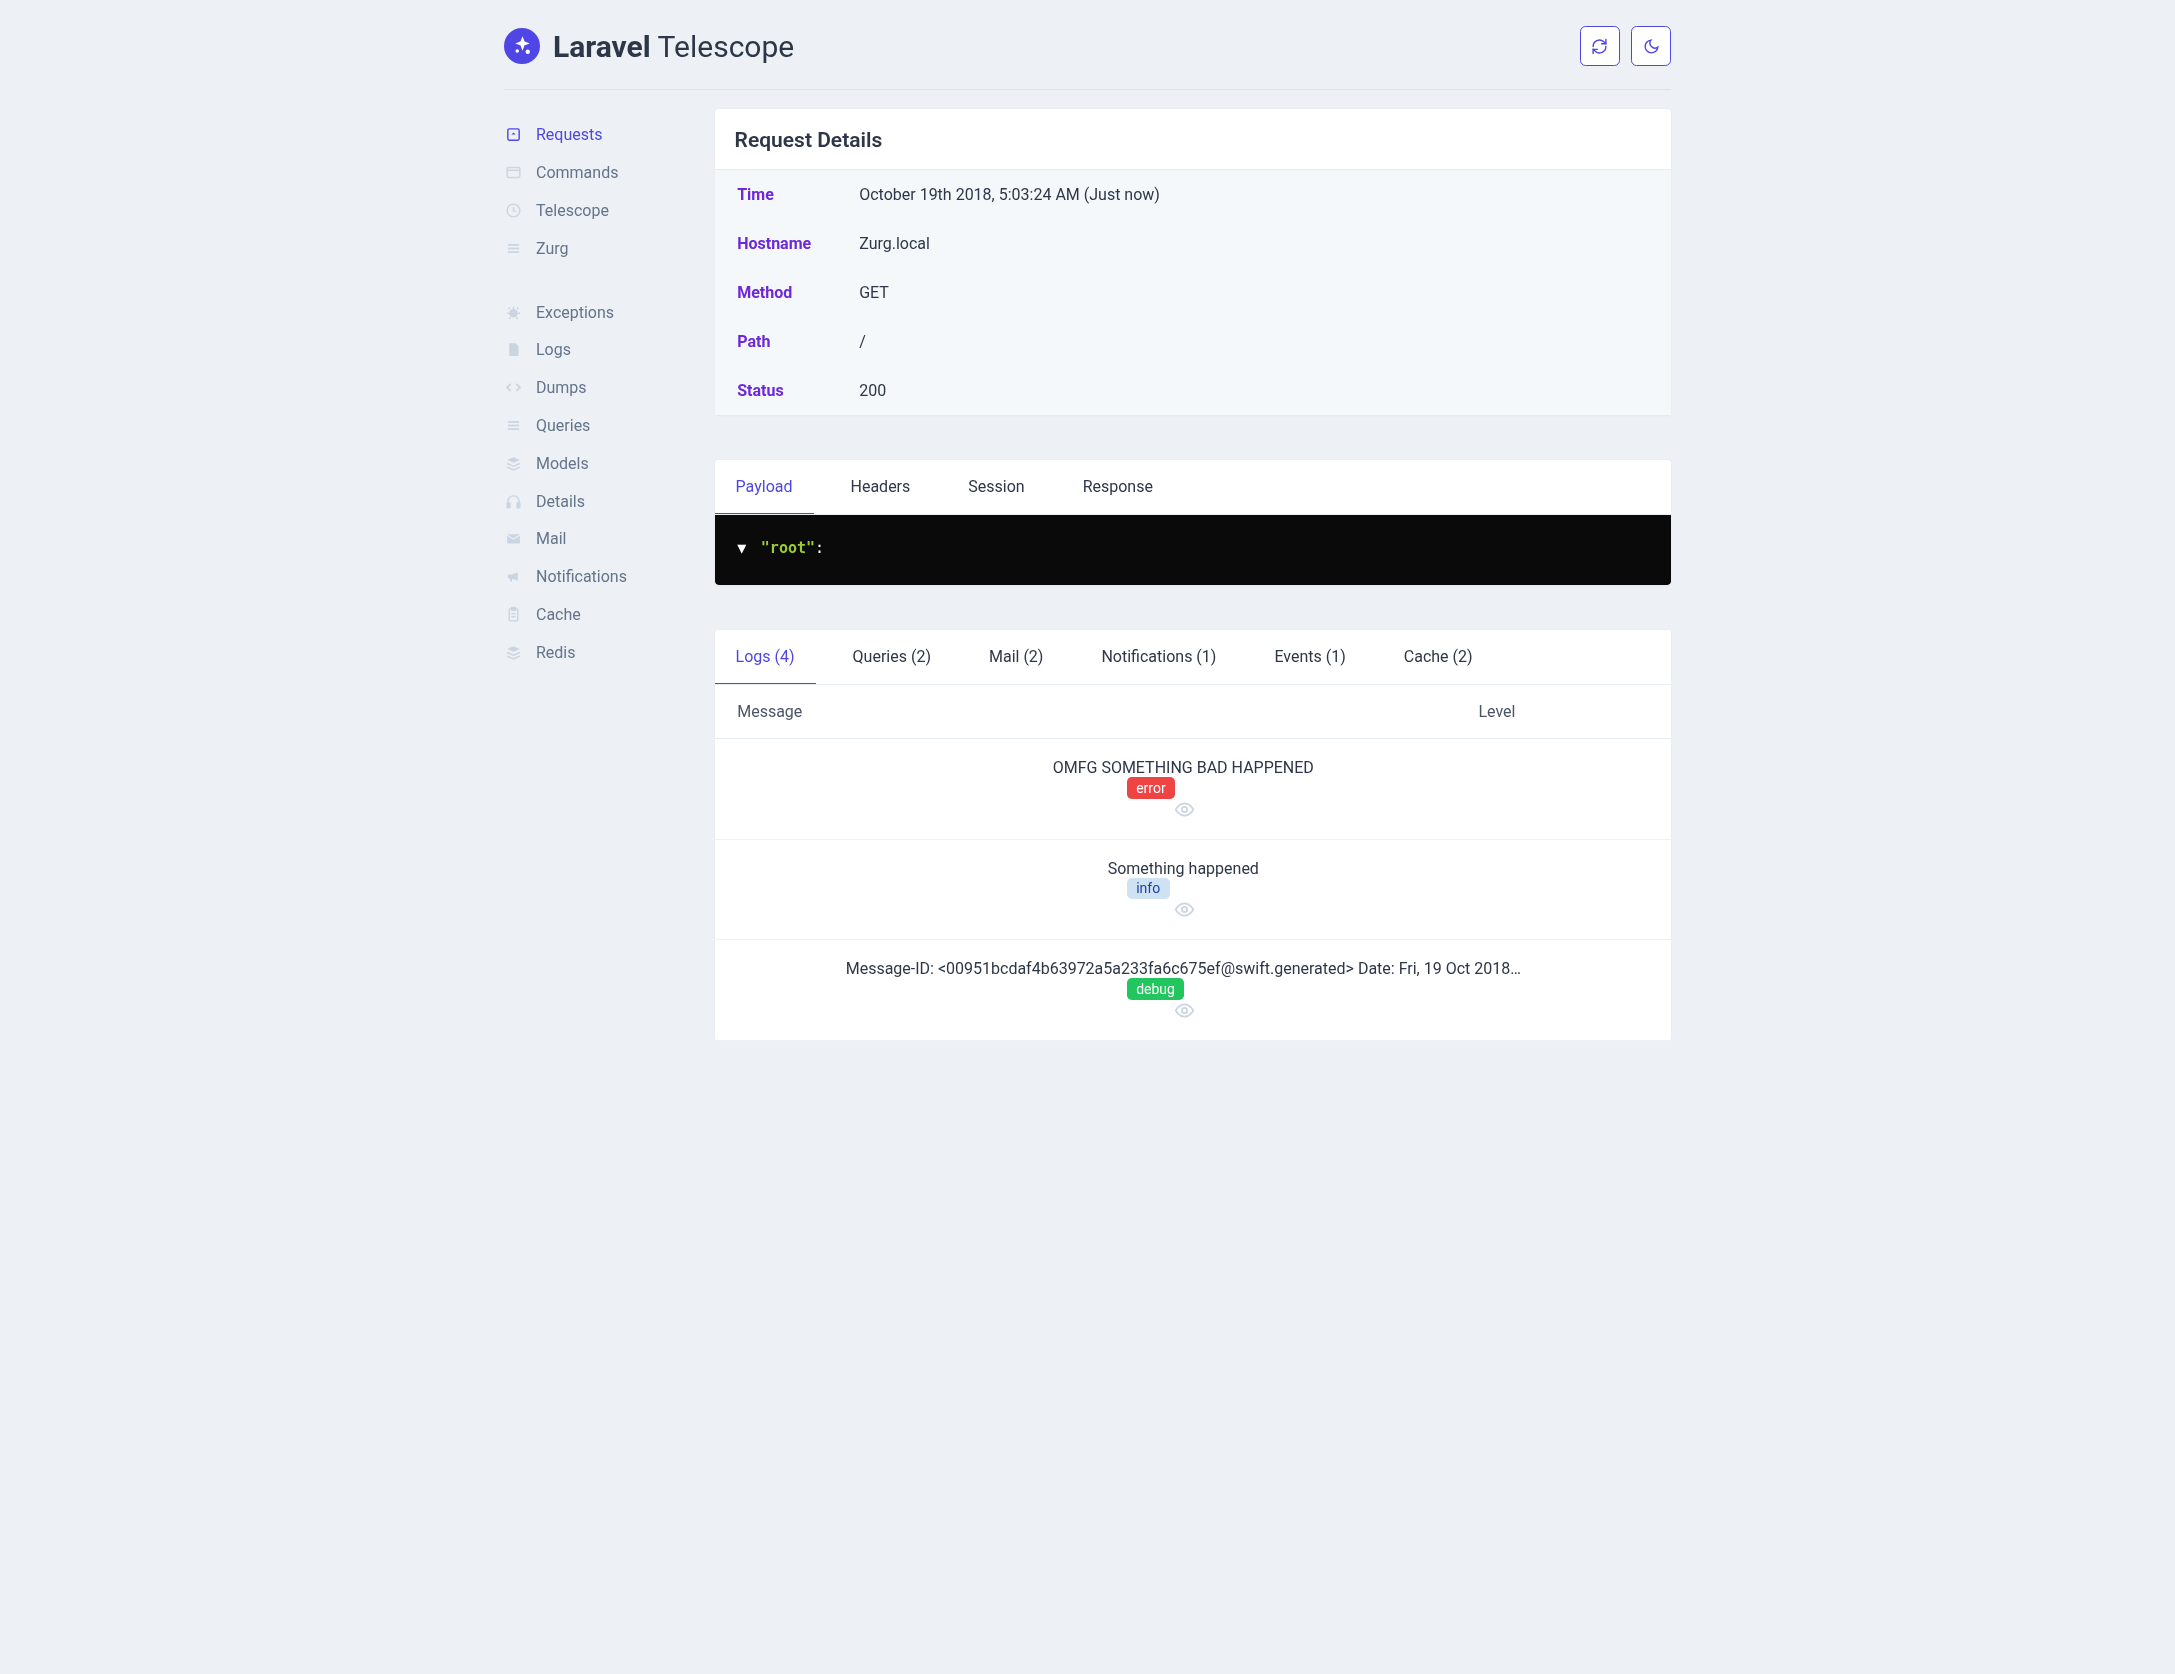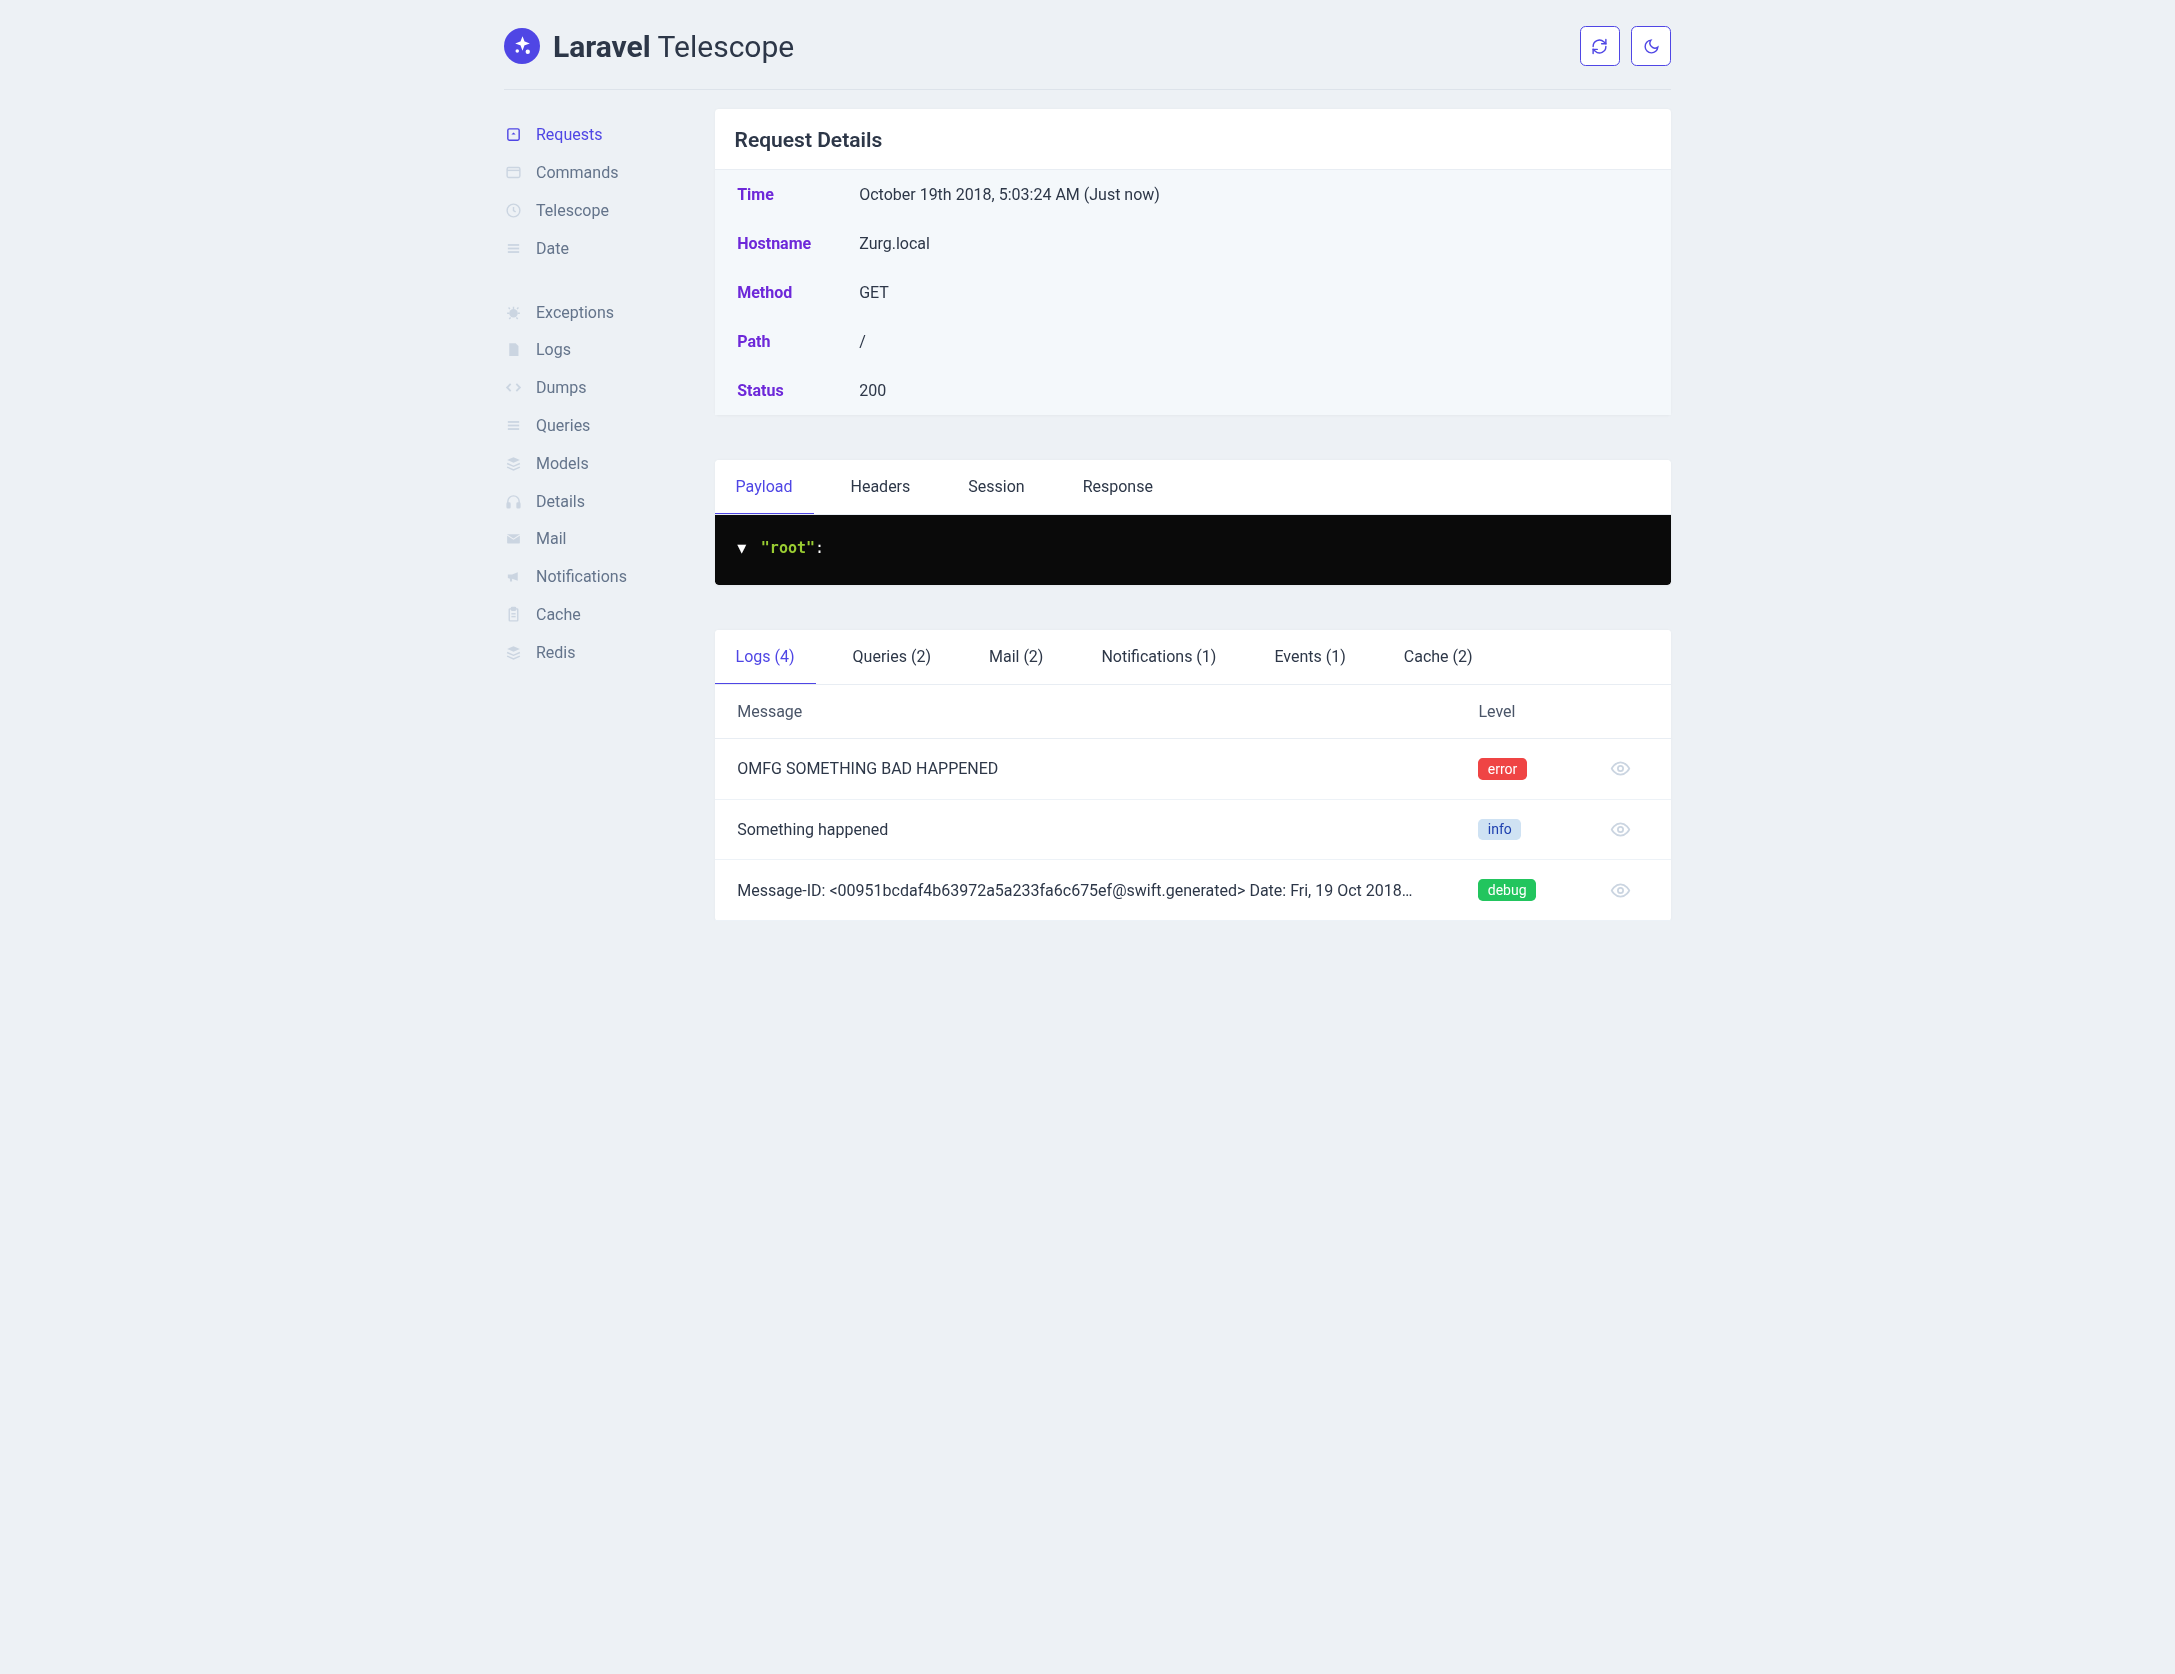--- a/index.html
+++ b/index.html
@@ -86,21 +86,21 @@
 .related-card { background:#fff; border-radius:3.8px; box-shadow: 0 0.9px 2.8px rgba(0,0,0,0.04); }
 .table-head {
   display:flex; padding: 17px 22.6px; border-bottom:0.9px solid #e8edf3;
   color:#4a5568; font-size:16px;
 }
 .col-msg { flex:1; }
 .col-level { width:132px; }
 .col-action { width:38px; }
 .log-row {
   display:flex; align-items:center; padding: 19px 22.6px;
-  border-bottom:0.9px solid #edf2f7; font-size:16px;
+  border-bottom:0.9px solid #edf2f7; font-size:16px;flex-direction:column;
 }
 .log-row .col-msg { color:#2d3748; white-space:nowrap; overflow:hidden; text-overflow:ellipsis; padding-right:19px; }
 .badge {
   display:inline-block; padding: 2.8px 9.4px; border-radius:4.7px;
   font-size:14px; font-weight:400; color:#fff;
 }
 .badge-error { background:#ef4444; }
 .badge-info { background:#cfe2f3; color:#1e40af; }
 .badge-debug { background:#22c55e; }
 .eye-icon { color:#cbd5e1; }
@@ -172,21 +172,21 @@
             <span>Telescope</span>
           </div>
           <div class="nav-item">
             <span class="nav-icon">
               <svg width="17" height="17" viewBox="0 0 24 24" fill="none" stroke="currentColor" stroke-width="2.5">
                 <line x1="4" y1="7" x2="20" y2="7"></line>
                 <line x1="4" y1="12" x2="20" y2="12"></line>
                 <line x1="4" y1="17" x2="20" y2="17"></line>
               </svg>
             </span>
-            <span>Date</span>
+            <span>Zurg</span>
           </div>
         </div>
         <div class="nav-group">
           <div class="nav-item">
             <span class="nav-icon">
               <svg width="17" height="17" viewBox="0 0 24 24" fill="currentColor">
                 <circle cx="12" cy="13" r="6"></circle>
                 <path d="M12 4v3M7 7l-2-2M17 7l2-2M6 13H3M18 13h3M8 19l-2 2M16 19l2 2" stroke="currentColor" stroke-width="2" fill="none"></path>
               </svg>
             </span>

